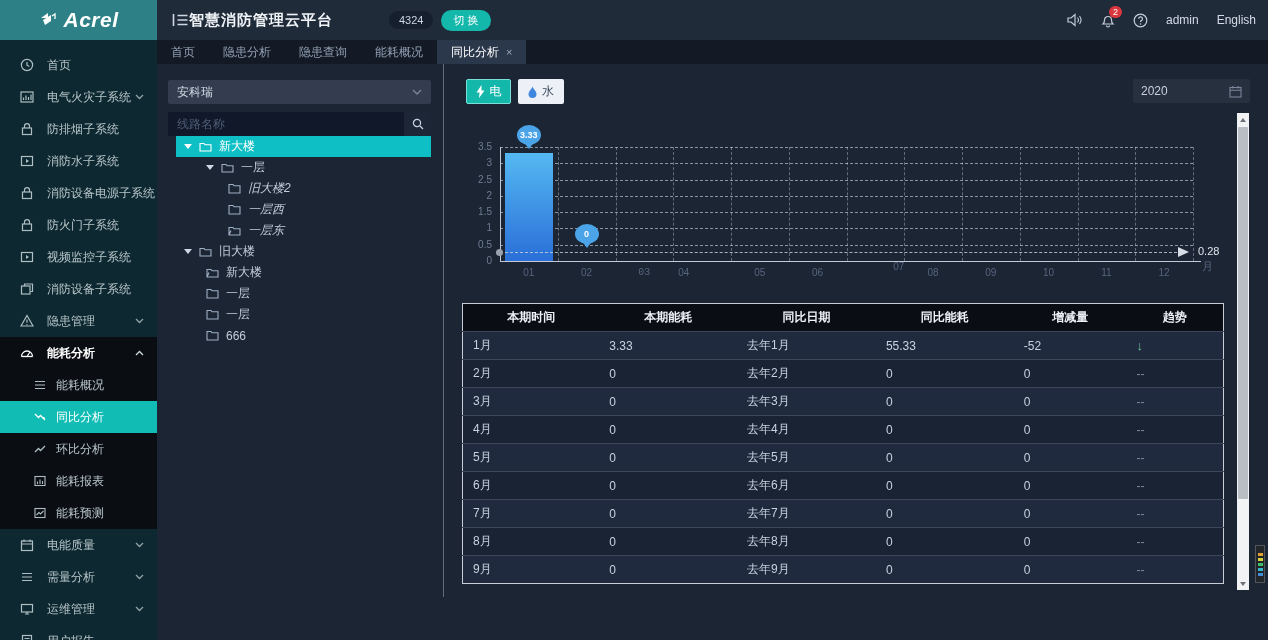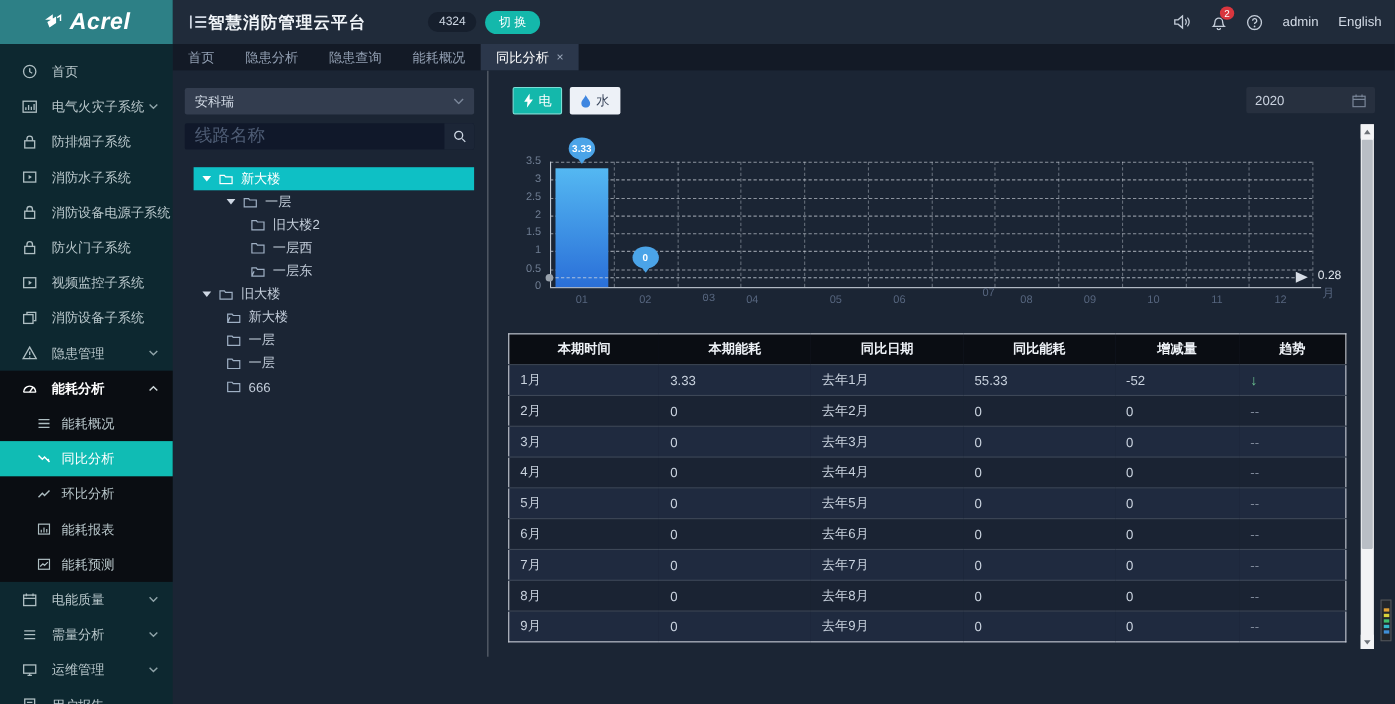--- a/index.html
+++ b/index.html
@@ -34,31 +34,31 @@
   
   .tabbar { position:absolute; left:157px; top:40px; width:1111px; height:24px; background:#131a26; display:flex; align-items:stretch; z-index:4; }
   .tab { display:flex; align-items:center; padding:0 14px; font-size:12px; color:#93a0b3; cursor:pointer; }
   .tab.active { background:#2b374b; color:#fff; gap:7px; }
   .tab-x { color:#9aa6b8; font-size:11px; cursor:pointer; }
 
   
   .org-select { position:absolute; left:168px; top:80px; width:263px; height:24px; background:#333d4f; border-radius:2px; display:flex; align-items:center; padding:0 9px; font-size:12px; color:#d2dae5; cursor:pointer; }
   .org-select .sel-chev { margin-left:auto; }
   .search-box { position:absolute; left:168px; top:112px; width:263px; height:24px; background:#10182a; border-radius:2px; display:flex; align-items:center; }
-  .search-box input { flex:1; background:transparent; border:none; outline:none; color:#aeb9c9; font-size:16px; padding:0 9px; font-family:inherit; }
+  .search-box input { flex:1; background:transparent; border:none; outline:none; color:#aeb9c9; font-size:12px; padding:0 9px; font-family:inherit; }
   .search-box input::placeholder { color:#4e5c74; }
   .search-btn { width:27px; height:24px; background:#1c2637; display:flex; align-items:center; justify-content:center; cursor:pointer; border-radius:0 2px 2px 0; }
-  .tree { position:absolute; left:168px; top:152px; width:263px; }
+  .tree { position:absolute; left:168px; top:136px; width:263px; }
   .tnode { position:relative; height:21px; display:flex; align-items:center; gap:7px; font-size:12px; color:#c3cdda; cursor:pointer; }
   .tnode.selected { background:#0ec0c5; color:#fff; margin-left:8px; padding-left:0; }
   .tnode .tarrow { width:0; height:0; border-left:4px solid transparent; border-right:4px solid transparent; border-top:5px solid #cfd8e4; }
   .tnode.selected .tarrow { border-top-color:#fff; }
   .lv0 { padding-left:16px; } .tnode.selected.lv0 { padding-left:8px; }
   .lv1 { padding-left:38px; }
-  .lv2 { padding-left:60px; }
+  .lv2 { padding-left:60px;font-style:italic; }
   .lv2.noarrow, .lv1.noarrow { }
   .divider { position:absolute; left:443px; top:64px; height:533px; width:1px; background:rgba(255,255,255,.32); }
 
   
   .btn-electric { position:absolute; left:466px; top:79px; width:45px; height:25px; background:#14b8ab; border:1px solid #7adfd6; border-radius:2px; display:flex; align-items:center; justify-content:center; gap:5px; color:#fff; font-size:12px; cursor:pointer; }
   .btn-water { position:absolute; left:518px; top:79px; width:46px; height:25px; background:#edf1f7; border-radius:2px; display:flex; align-items:center; justify-content:center; gap:5px; color:#3a465c; font-size:12px; cursor:pointer; }
   .year-select { position:absolute; left:1133px; top:79px; width:117px; height:24px; background:#27303f; border-radius:2px; display:flex; align-items:center; padding:0 8px; font-size:12px; color:#c8d0dd; cursor:pointer; }
   .year-select .cal { margin-left:auto; }
 
   

